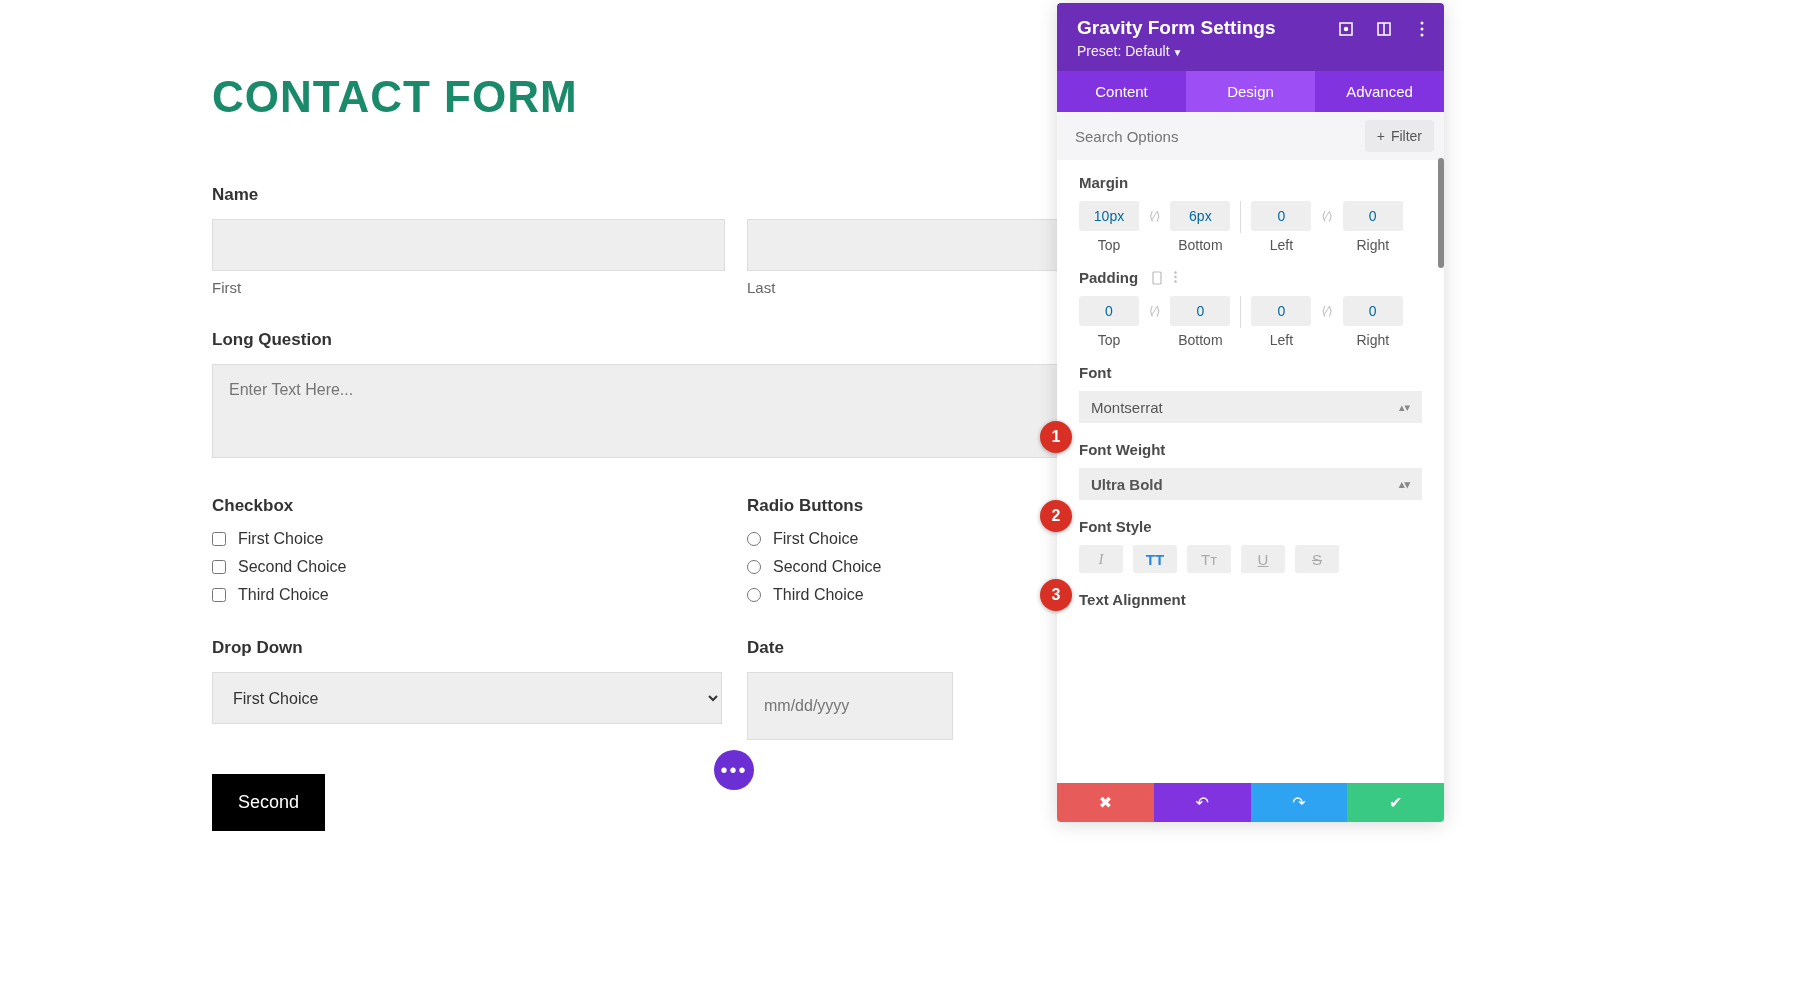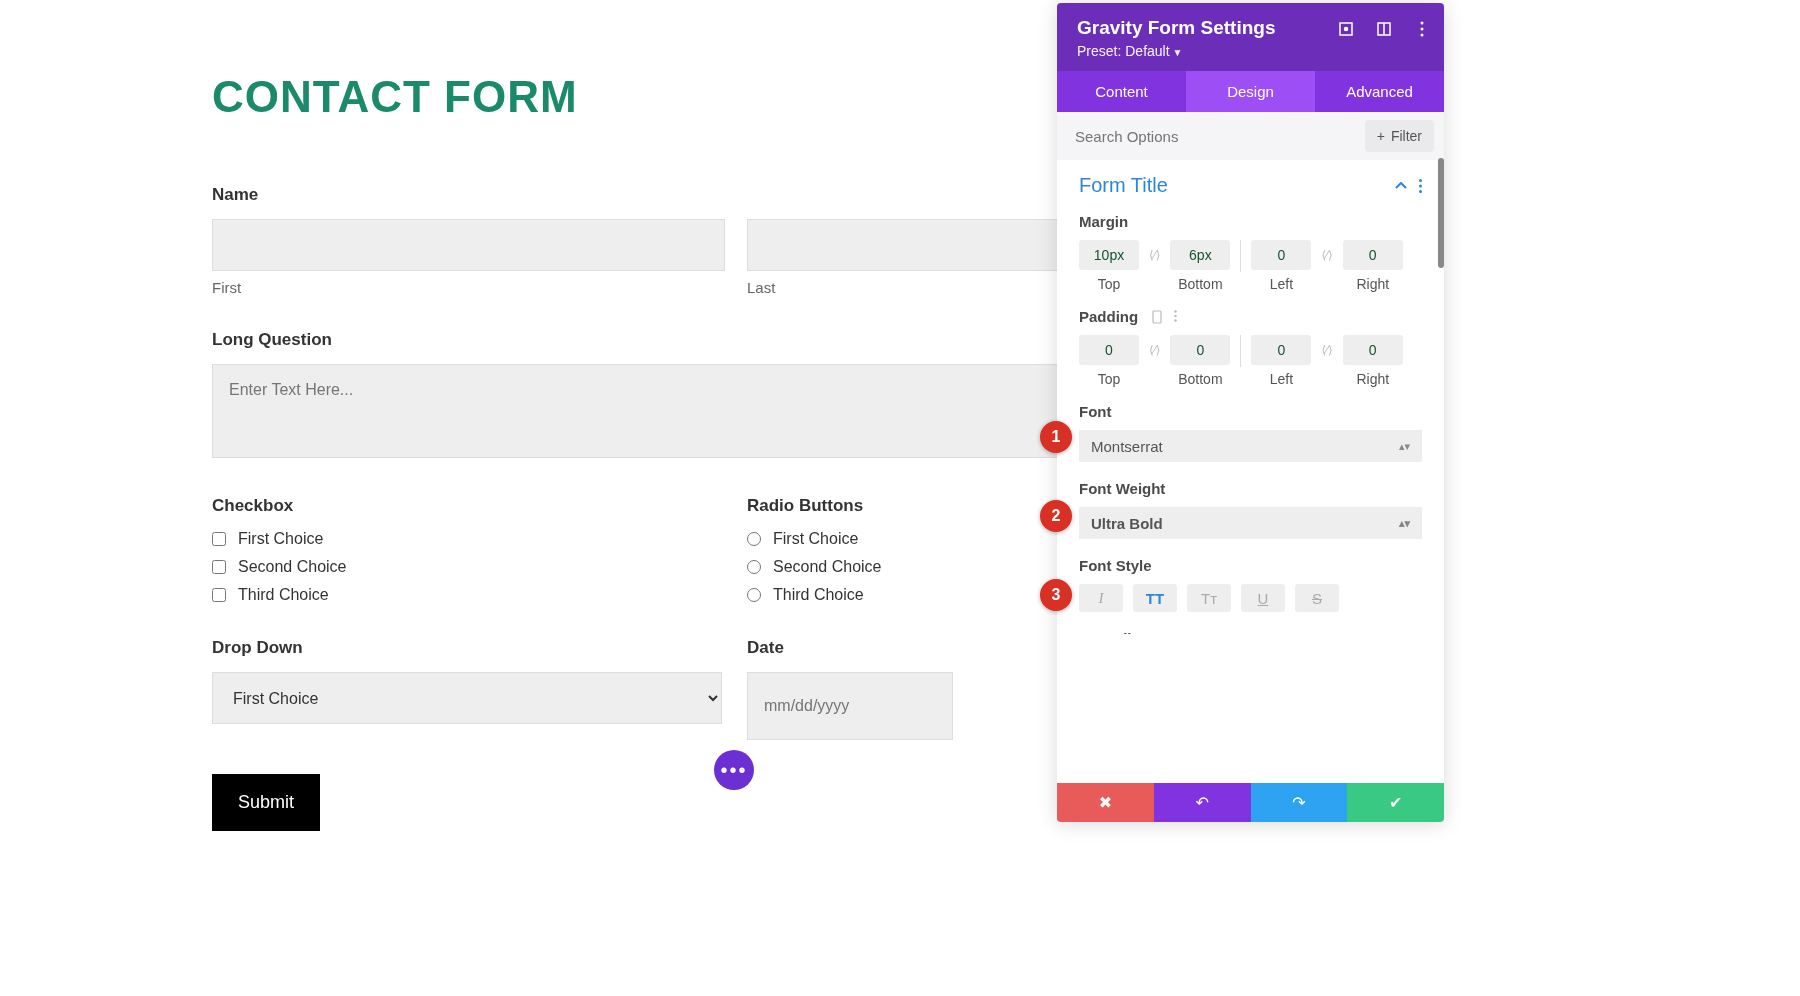--- a/index.html
+++ b/index.html
@@ -47,21 +47,21 @@
 .section-header { display: flex; align-items: center; justify-content: space-between; margin-bottom: 16px; }
 .section-title { color: #2b87da; font-size: 20px; font-weight: 400; }
 .section-actions { display: flex; gap: 12px; align-items: center; color: #2b87da; }
 
 .prop-label { font-size: 15px; color: #4a4a4a; font-weight: 600; margin-bottom: 10px; display: flex; align-items: center; gap: 14px; }
 .prop-label .mini-icons { display: flex; gap: 12px; color: #bbb; }
 
 .spacing-grid { display: flex; align-items: flex-start; gap: 0; margin-bottom: 16px; }
 .sp-pair { display: flex; gap: 6px; align-items: center; }
 .sp-cell { display: flex; flex-direction: column; align-items: center; gap: 6px; }
-.sp-input { width: 60px; height: 30px; background: #eee; border: none; text-align: center; font-size: 14px; color: #14532d; border-radius: 3px; }
+.sp-input { width: 60px; height: 30px; background: #eee; border: none; text-align: center; font-size: 14px; color: #0369a1; border-radius: 3px; }
 .sp-label { font-size: 14px; color: #555; }
 .sp-link { color: #bbb; margin: 0 4px; font-size: 12px; align-self: flex-start; margin-top: 8px; }
 .sp-divider { width: 1px; height: 32px; background: #ddd; margin: 0 10px; }
 
 .select-box { width: 100%; height: 32px; background: #eee; border: none; border-radius: 0; padding: 0 12px; font-size: 15px; color: #555; display: flex; align-items: center; justify-content: space-between; margin-bottom: 18px; cursor: pointer; }
 .select-caret { font-size: 11px; color: #888; }
 
 .style-btns { display: flex; gap: 10px; margin-bottom: 18px; }
 .style-btn { width: 44px; height: 28px; background: #eee; border: none; border-radius: 3px; display: flex; align-items: center; justify-content: center; color: #aaa; font-size: 15px; cursor: pointer; }
 .style-btn.active { color: #2b87da; font-weight: 700; }
@@ -150,21 +150,21 @@
       <select class="dropdown">
         <option>First Choice</option>
       </select>
     </div>
     <div class="col">
       <div class="field-label">Date</div>
       <input class="date-input" placeholder="mm/dd/yyyy" style="">
     </div>
   </div>
 
-  <button class="submit-btn">Submit</button>
+  <button class="submit-btn">Second</button>
 </div>
 
 <div class="fab">
   <span>•••</span>
 </div>
 
 <div class="panel">
   <div class="panel-header">
     <div class="panel-title">Gravity Form Settings</div>
     <div class="panel-preset">
@@ -201,37 +201,20 @@
 
   <div class="search-row">
     <input class="search-input" placeholder="Search Options" style="">
     <button class="filter-btn">
       <span>+</span>
       <span>Filter</span>
     </button>
   </div>
 
   <div class="panel-body">
-    <div class="section-header">
-      <div class="section-title">Form Title</div>
-      <div class="section-actions">
-        <span>
-            <svg width="12" height="8" viewBox="0 0 12 8" fill="none" stroke="#2b87da" stroke-width="2">
-              <path d="M1 6 L6 1 L11 6"></path>
-            </svg>
-          </span>
-        <span>
-            <svg width="3" height="14" viewBox="0 0 3 14" fill="#2b87da">
-              <circle cx="1.5" cy="1.5" r="1.5"></circle>
-              <circle cx="1.5" cy="7" r="1.5"></circle>
-              <circle cx="1.5" cy="12.5" r="1.5"></circle>
-            </svg>
-          </span>
-      </div>
-    </div>
 
     <div class="prop-label">Margin</div>
     <div class="spacing-grid">
       <div class="sp-pair">
         <div class="sp-cell">
             <input class="sp-input" value="10px" style="">
             <div class="sp-label">Top</div>
           </div>
         <span class="sp-link">⟨∕⟩</span>
         <div class="sp-cell">

